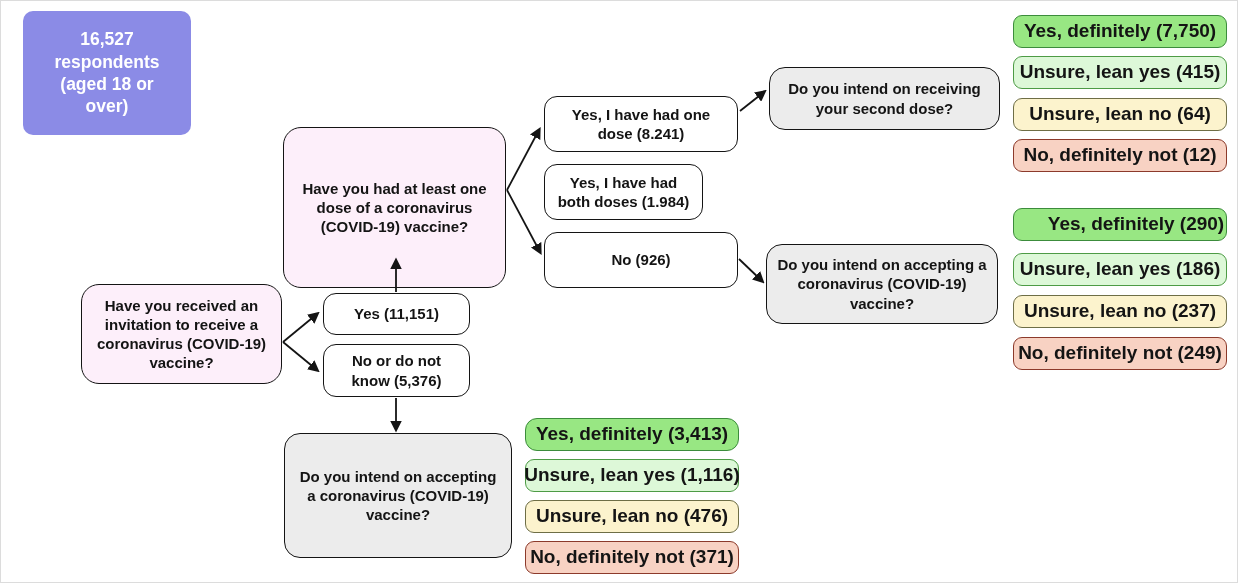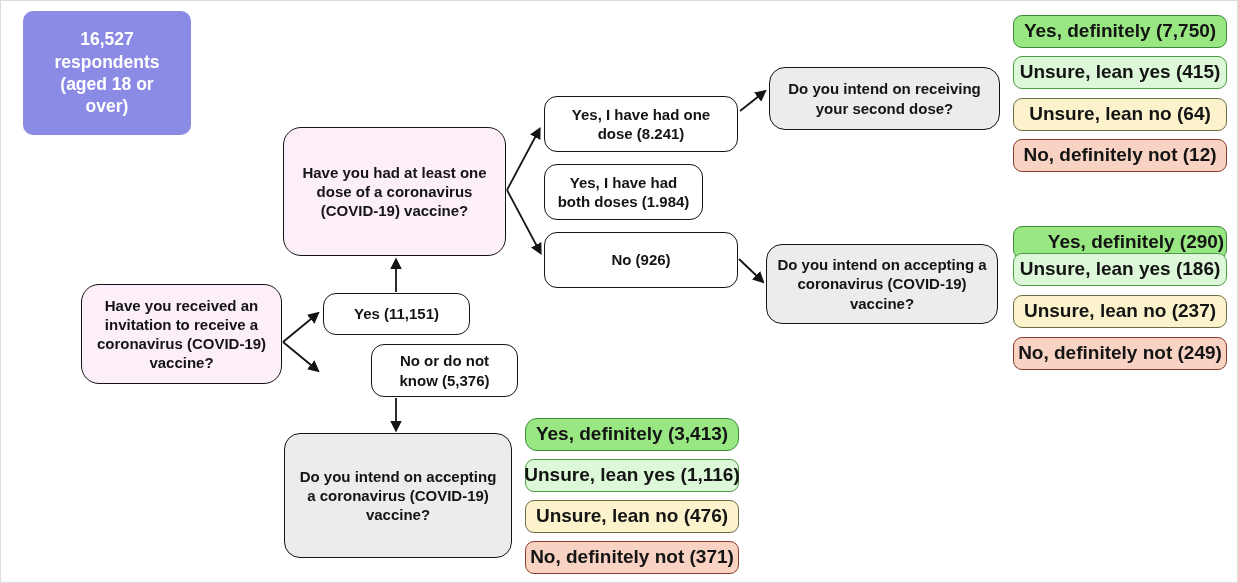--- a/index.html
+++ b/index.html
@@ -33,29 +33,29 @@
     font-size: 17.5px;
     padding: 4px 14px;
   }
   .question-pink {
     background: var(--question-pink, #fdeffa);
     border: 1.6px solid #141414;
     border-radius: 18px;
     font-size: 15px;
   }
   #box-invitation { left: 80px;  top: 283px; width: 201px; height: 100px; padding: 3px 6px; }
-  #box-dose       { left: 282px; top: 126px; width: 223px; height: 129px; padding: 3px 6px; }
+  #box-dose       { left: 282px; top: 126px; width: 223px; height: 161px; padding: 3px 6px; }
   .answer-white {
     background: #ffffff;
     border: 1.6px solid #141414;
     border-radius: 13px;
     font-size: 15px;
   }
   #box-inv-yes   { left: 322px; top: 292px; width: 147px; height: 42px; }
-  #box-inv-no    { left: 322px; top: 343px; width: 147px; height: 53px; padding: 3px 15px; margin-left: 48px; }
+  #box-inv-no    { left: 322px; top: 343px; width: 147px; height: 53px; padding: 3px 15px; }
   #box-dose-one  { left: 543px; top: 95px;  width: 194px; height: 56px; }
   #box-dose-both { left: 543px; top: 163px; width: 159px; height: 56px; }
   #box-dose-no   { left: 543px; top: 231px; width: 194px; height: 56px; }
   .question-gray {
     background: var(--question-gray, #ececec);
     border: 1.4px solid #141414;
     border-radius: 16px;
     font-size: 15px;
   }
   #box-second-dose-q   { left: 768px; top: 66px;  width: 231px; height: 63px; }
@@ -71,21 +71,21 @@
   }
   .res-yes      { background: var(--yes-fill, #98e783);      border-color: var(--yes-border, #3c8c3c); }
   .res-lean-yes { background: var(--lean-yes-fill, #ddf8d8); border-color: var(--lean-yes-border, #4d9b45); }
   .res-lean-no  { background: var(--lean-no-fill, #fcf3cd);  border-color: var(--lean-no-border, #6e6e46); }
   .res-no       { background: var(--no-fill, #f8d2c3);       border-color: var(--no-border, #8c3a2b); }
   
   .rg-top    { left: 1012px; }
   .rg-mid    { left: 1012px; }
   .rg-bottom { left: 524px; }
   #res-top-0 { top: 14px; }  #res-top-1 { top: 55px; }  #res-top-2 { top: 97px; }  #res-top-3 { top: 138px; }
-  #res-mid-0 { top: 225px; padding-left: 40px; } #res-mid-1 { top: 252px; } #res-mid-2 { top: 294px; } #res-mid-3 { top: 336px; }
+  #res-mid-0 { top: 207px; padding-left: 40px; } #res-mid-1 { top: 252px; } #res-mid-2 { top: 294px; } #res-mid-3 { top: 336px; }
   #res-bot-0 { top: 417px; border-radius: 12px; } #res-bot-1 { top: 458px; } #res-bot-2 { top: 499px; } #res-bot-3 { top: 540px; }
   .arrows {
     position: absolute;
     left: 0; top: 0;
     pointer-events: none;
   }
   .arrows line { stroke: #141414; stroke-width: 1.8; }
 </style>
 </head>
 <body>

